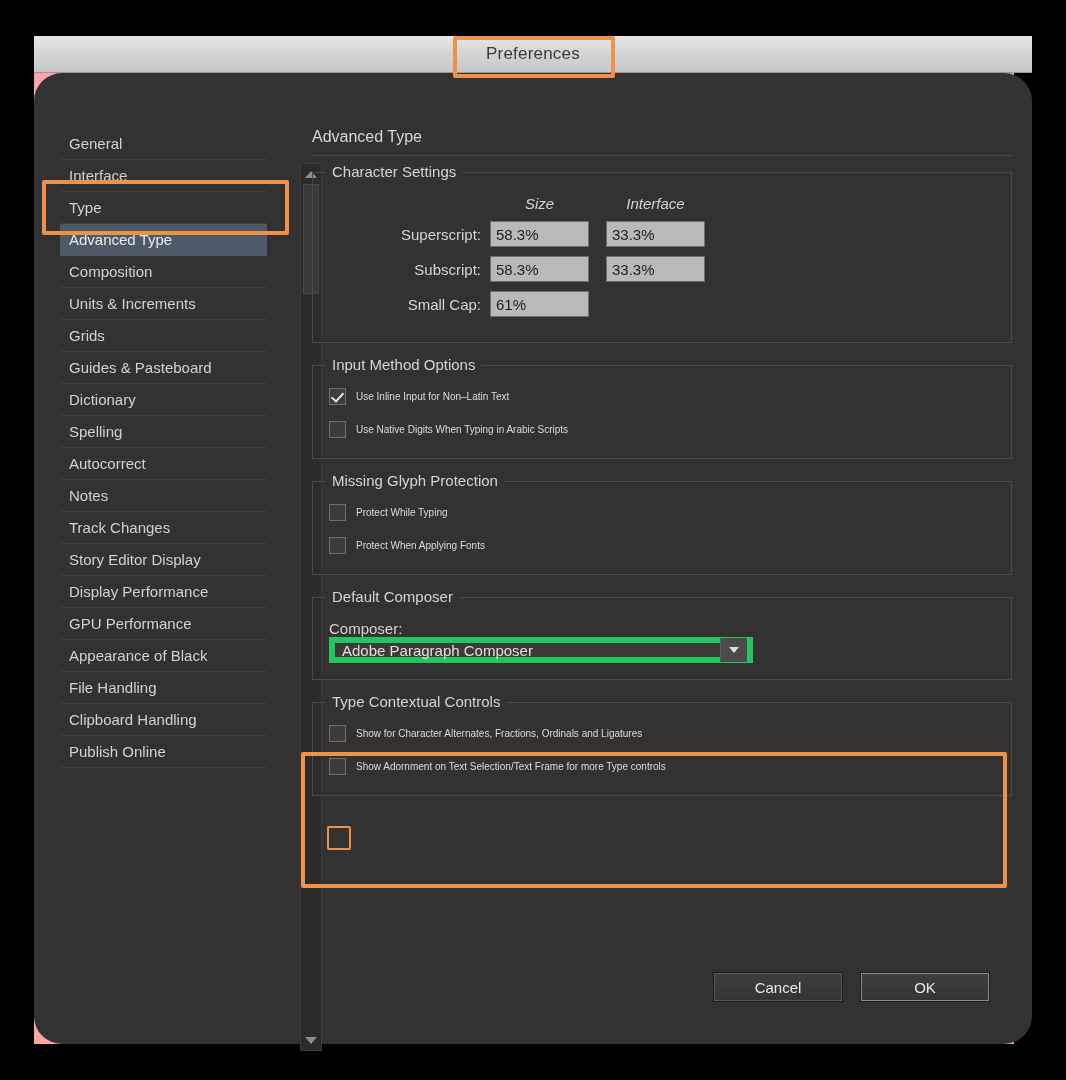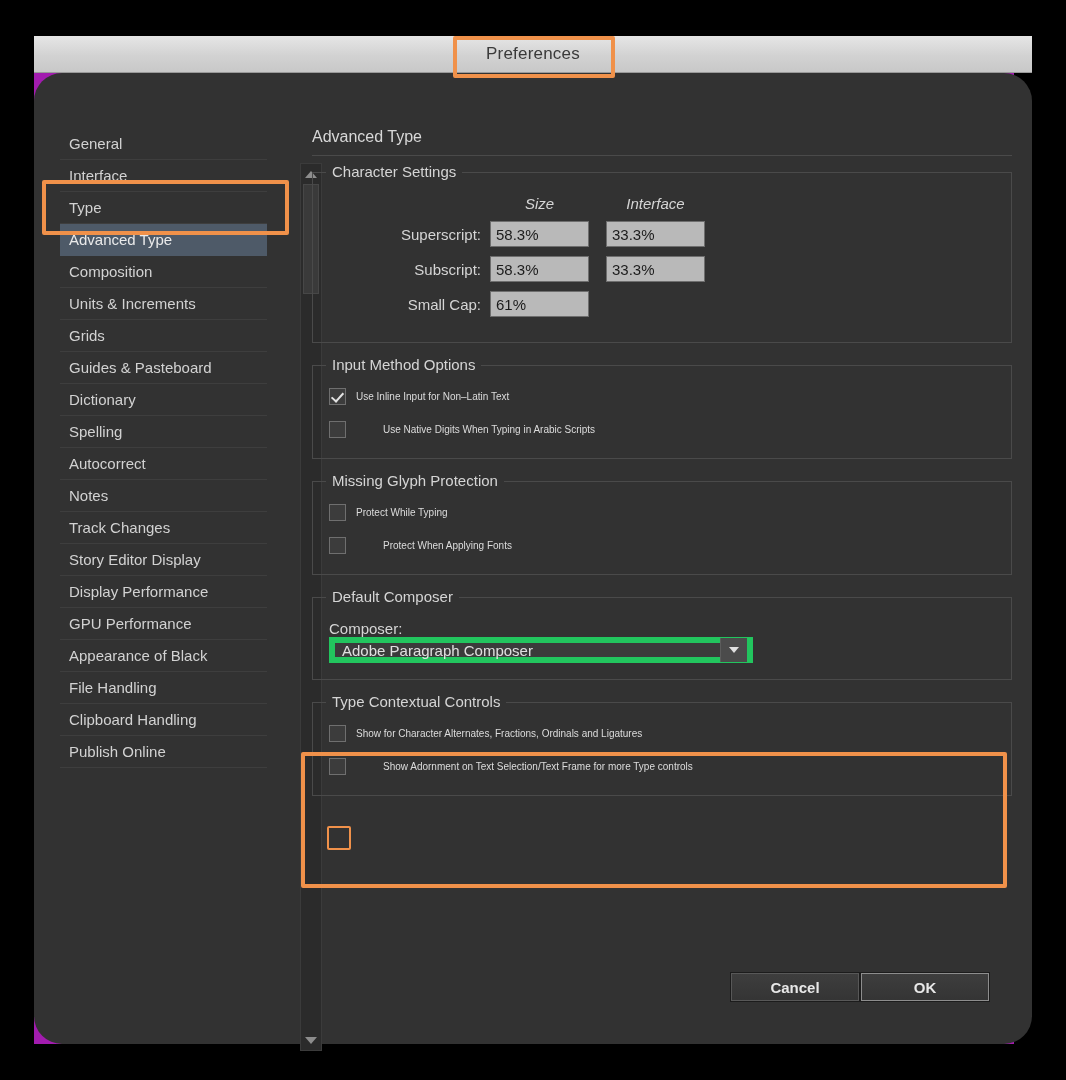--- a/index.html
+++ b/index.html
@@ -19,21 +19,21 @@
     background: #000000;
   }
 
   
   .dialog {
     position: absolute;
     left: 34px;
     top: 36px;
     width: 980px;
     height: 1008px;
-    background: #a21caf;
+    background: #fca5a5;
     box-shadow: 0 2px 6px rgba(0,0,0,0.8);
   }
 
   .titlebar {
     position: absolute;
     left: 0; top: 0;
     width: 998px;
     height: 36px;
     background: linear-gradient(to bottom, #e6e6e6 0%, #d2d2d2 55%, #c8c8c8 100%);
     border-bottom: 1px solid #9a9a9a;
@@ -197,21 +197,21 @@
   }
   .txtfield.pos { margin-left: 17px; }
 
   
   .cb-row {
     display: flex;
     align-items: center;
     margin-bottom: 16px;
     position: relative;
   }
-  .cb-row:last-child { margin-bottom: 4px; gap: 27px; }
+  .cb-row:last-child { margin-bottom: 4px; }
   .cbox {
     width: 17px;
     height: 17px;
     min-width: 17px;
     background: #3c3c3c;
     border: 1px solid #6f6f6f;
     box-sizing: border-box;
     margin-right: 10px;
     position: relative;
   }
@@ -267,21 +267,21 @@
     justify-content: center;
   }
   .select-arrow .tri-down { border-top-color: #e0e0e0; border-left-width:5px; border-right-width:5px; border-top-width:6px;}
 
   
   .footer {
     position: absolute;
     right: 42px;
     bottom: 42px;
     display: flex;
-    font-weight: bold;
+    gap: 17px;
   }
   .btn {
     width: 130px;
     height: 30px;
     background: linear-gradient(to bottom, #3e3e3e, #343434);
     border: 1px solid #1c1c1c;
     box-shadow: inset 0 0 0 1px #585858;
     color: #e8e8e8;
     font-size: 15px;
     display: flex;

